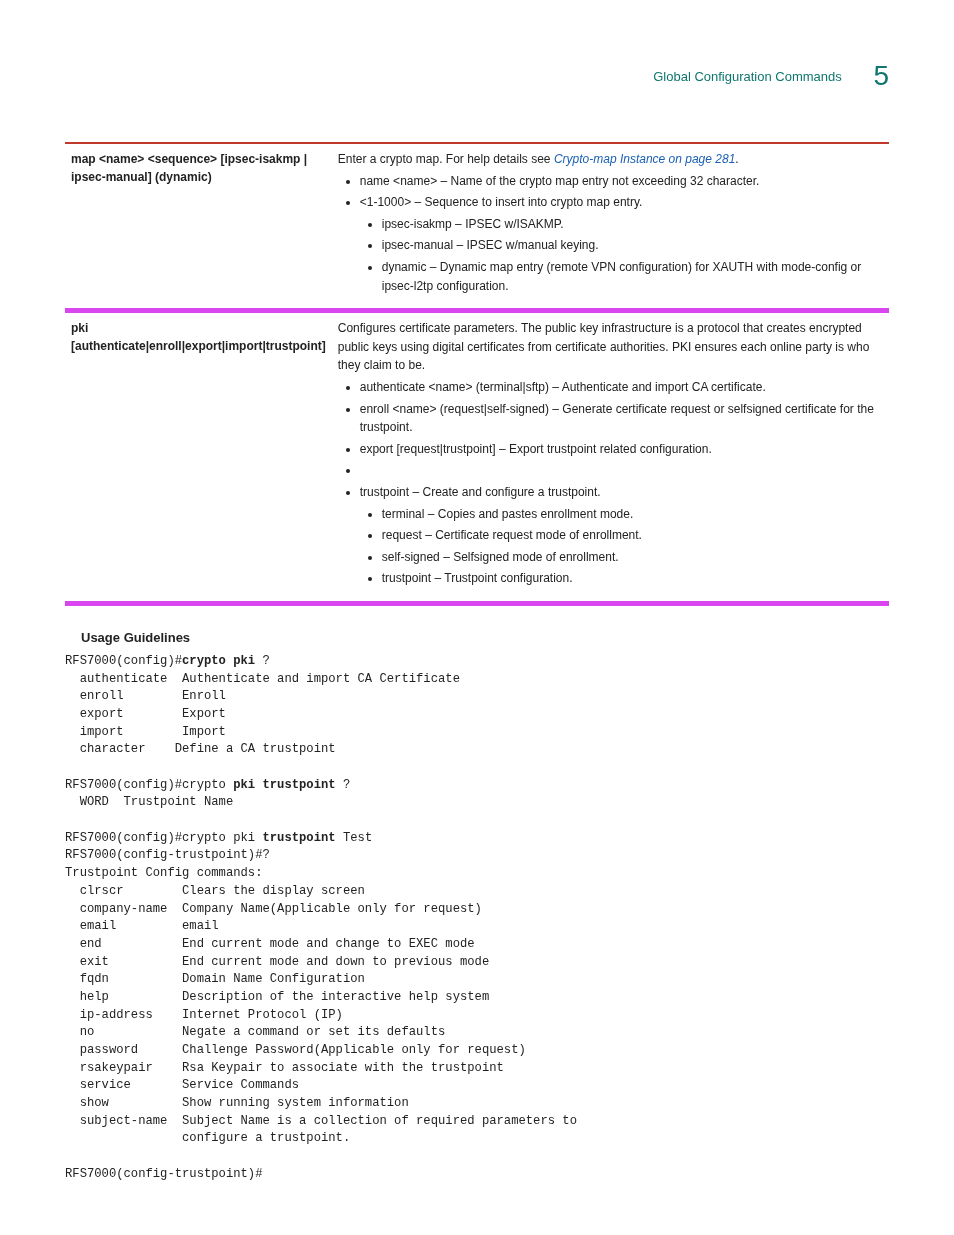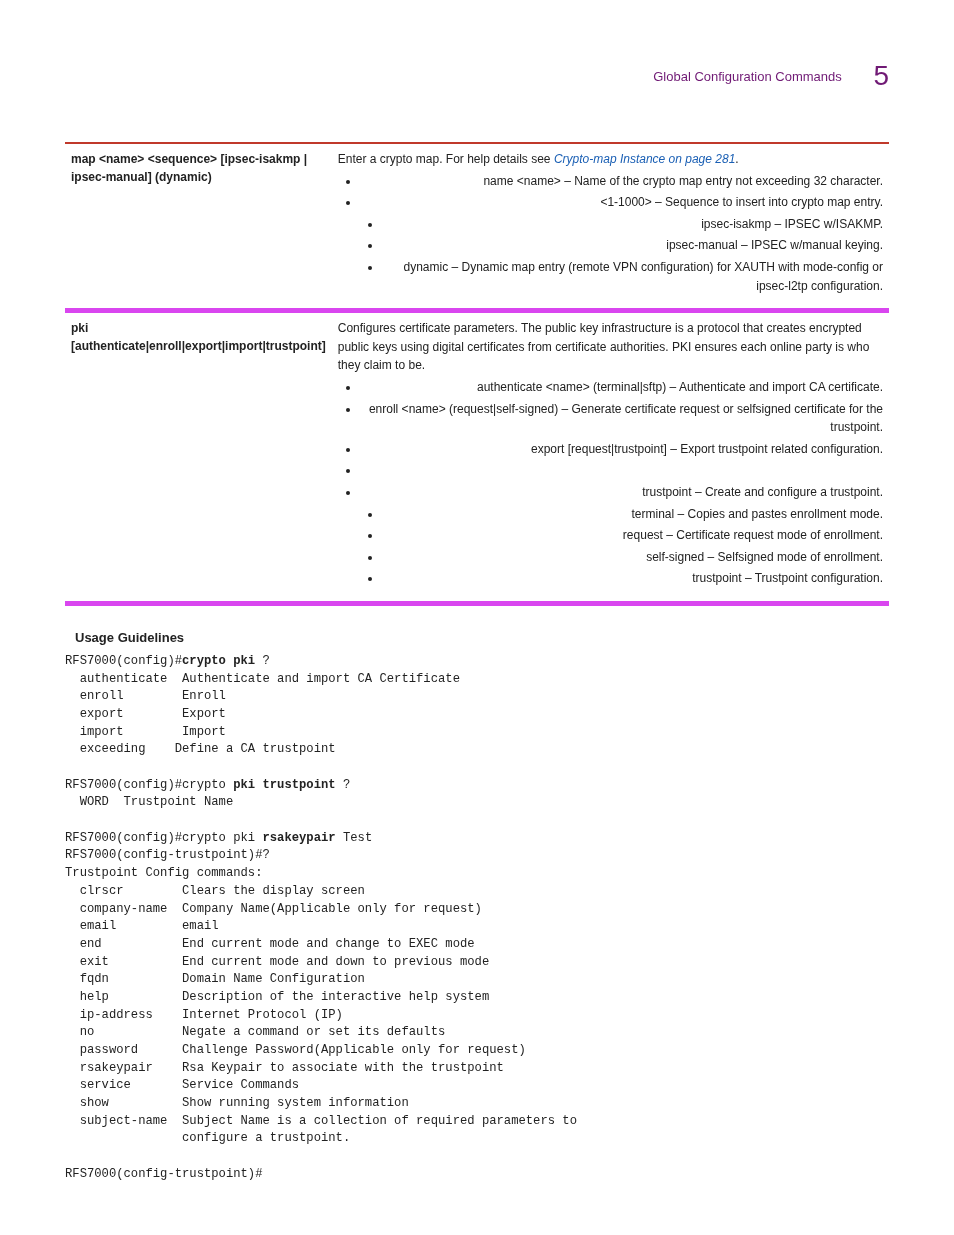--- a/index.html
+++ b/index.html
@@ -14,43 +14,43 @@
     width: 954px;
     min-height: 1235px;
     margin: 0 auto;
     padding: 60px 65px 40px 65px;
     box-sizing: border-box;
     position: relative;
   }
   .header-line {
     text-align: right;
     font-size: 13px;
-    color: #701a75;
+    color: #0f766e;
     margin-bottom: 50px;
   }
   .chapter-num {
     font-size: 28px;
     margin-left: 28px;
     vertical-align: -4px;
   }
   .cmd-table {
     width: 100%;
     border-collapse: collapse;
     border-top: 2px solid #c0392b;
   }
   .cmd-table tr { border-bottom: 5px solid #d946ef; }
   .cmd-table td { vertical-align: top; padding: 6px 6px 10px 6px; }
   .cmd-table td.left { width: 170px; font-weight: bold; font-size: 12px; line-height: 1.5; }
   .cmd-table td.right { font-size: 12px; line-height: 1.55; }
   .link { color: #1a5fb4; font-style: italic; }
-  ul.b1 { list-style: disc; margin: 2px 0 0 0; padding-left: 22px; text-align: right; }
+  ul.b1 { list-style: disc; margin: 2px 0 0 0; padding-left: 22px; }
   ul.b1 > li { margin: 3px 0; }
   ul.b2 { list-style: disc; margin: 2px 0 0 0; padding-left: 22px; }
   ul.b2 > li { margin: 3px 0; }
-  .section-h { font-weight: bold; font-size: 13px; margin: 24px 0 6px 10px; }
+  .section-h { font-weight: bold; font-size: 13px; margin: 24px 0 6px 16px; }
   .bodytext { font-size: 13px; line-height: 1.4; margin: 6px 0; }
   .mono { font-family: "Courier New", monospace; font-size: 12px; }
   pre.code {
     font-family: "Courier New", monospace;
     font-size: 12.2px;
     line-height: 1.45;
     white-space: pre;
     margin: 8px 0;
   }
   pre.code b { font-weight: bold; }
@@ -109,26 +109,26 @@
     </table>
 
   <div class="section-h">Usage Guidelines</div>
 
 
 <pre class="code"><span><span>RFS7000(config)#</span><b>crypto pki</b><span> ?</span></span>
 <span>  authenticate  Authenticate and import CA Certificate</span>
 <span>  enroll        Enroll</span>
 <span>  export        Export</span>
 <span>  import        Import</span>
-<span>  exceeding    Define a CA trustpoint</span>
+<span>  character    Define a CA trustpoint</span>
 <span></span>
 <span><span>RFS7000(config)#crypto </span><b>pki trustpoint</b><span> ?</span></span>
 <span>  WORD  Trustpoint Name</span>
 <span></span>
-<span><span>RFS7000(config)#crypto pki </span><b>rsakeypair</b><span> Test</span></span>
+<span><span>RFS7000(config)#crypto pki </span><b>trustpoint</b><span> Test</span></span>
 <span>RFS7000(config-trustpoint)#?</span>
 <span>Trustpoint Config commands:</span>
 <span>  clrscr        Clears the display screen</span>
 <span>  company-name  Company Name(Applicable only for request)</span>
 <span>  email         email</span>
 <span>  end           End current mode and change to EXEC mode</span>
 <span>  exit          End current mode and down to previous mode</span>
 <span>  fqdn          Domain Name Configuration</span>
 <span>  help          Description of the interactive help system</span>
 <span>  ip-address    Internet Protocol (IP)</span>

